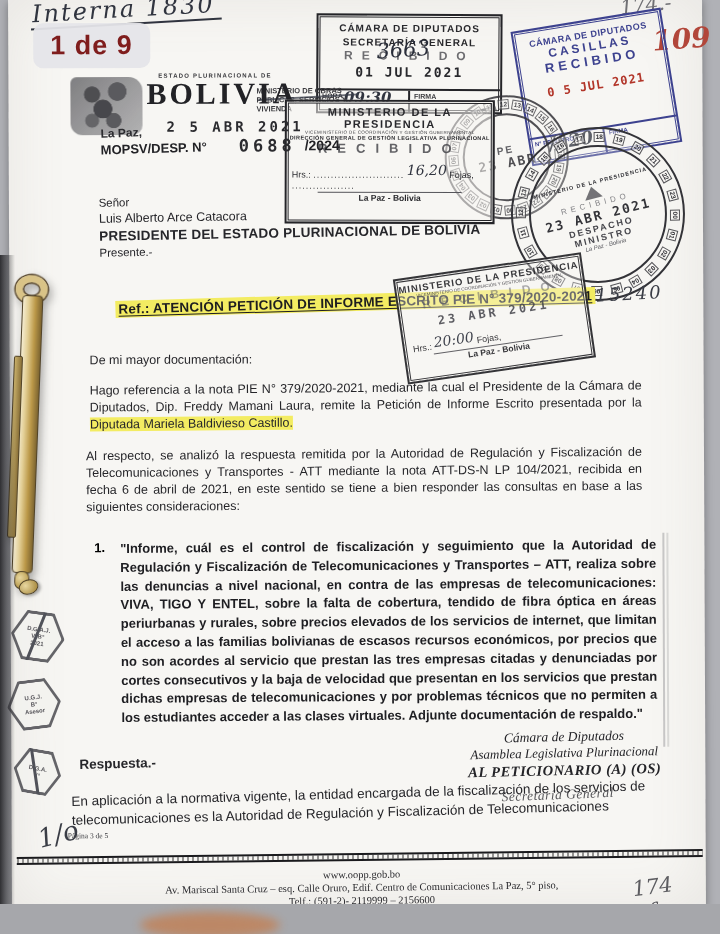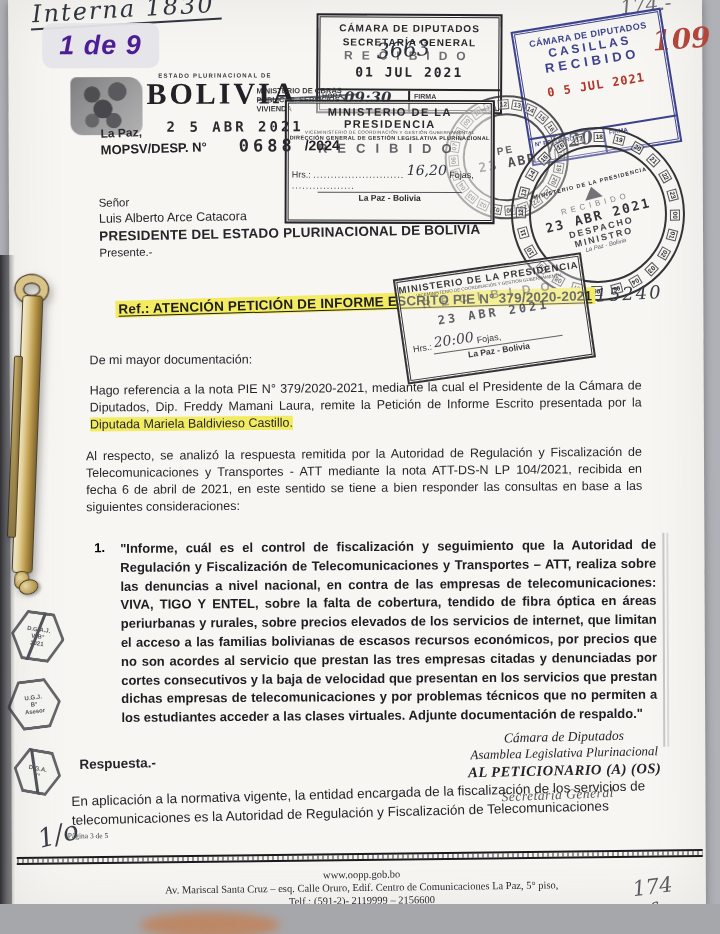--- a/index.html
+++ b/index.html
@@ -17,22 +17,22 @@
   .orange-blob { position:absolute; left:140px; top:912px; width:140px; height:26px; border-radius:50%;
     background:#c28055; filter:blur(5px); opacity:.8; }
 
   
   .abs { position:absolute; }
   .ink { color:#26262a; }
   .jus { text-align:justify; }
   .hand { font-family:"DejaVu Serif", serif; font-style:italic; color:#30343f; }
   .mono { font-family:"DejaVu Sans Mono", monospace; }
 
-  .page-badge { left:34px; top:24px; background:rgba(229,229,233,.95); color:#4c1d95;
-    font-size:27px; font-weight:bold; padding:7px 17px; border-radius:10px; letter-spacing:1px;font-style:italic; }
+  .page-badge { left:25px; top:24px; background:rgba(229,229,233,.95); color:#7f1d1d;
+    font-size:27px; font-weight:bold; padding:7px 17px; border-radius:10px; letter-spacing:1px; }
   .interna { left:22px; top:-4px; font-size:24px; transform:rotate(-3deg); letter-spacing:2px;
     border-bottom:2px solid #30343f; padding:0 6px 0 2px; }
   .pencil-tr { left:612px; top:-4px; font-size:20px; color:#6f6f73; transform:rotate(-6deg); }
   .red-109 { left:644px; top:26px; font-size:28px; color:#b2463a; font-weight:bold; transform:rotate(-4deg); }
   .num-15240 { left:586px; top:286px; font-size:18px; color:#3a3d46; transform:rotate(-3deg); letter-spacing:2px; }
   .pencil-br { left:622px; top:876px; font-size:21px; color:#5d5d61; transform:rotate(-7deg); }
   .flourish { left:26px; top:820px; font-size:26px; color:#3a3d46; transform:rotate(-14deg); }
 
   
   .stampbox { position:absolute; border:2px solid #242428; box-shadow:inset 0 0 0 1px #f7f6f3, inset 0 0 0 2px #242428;

